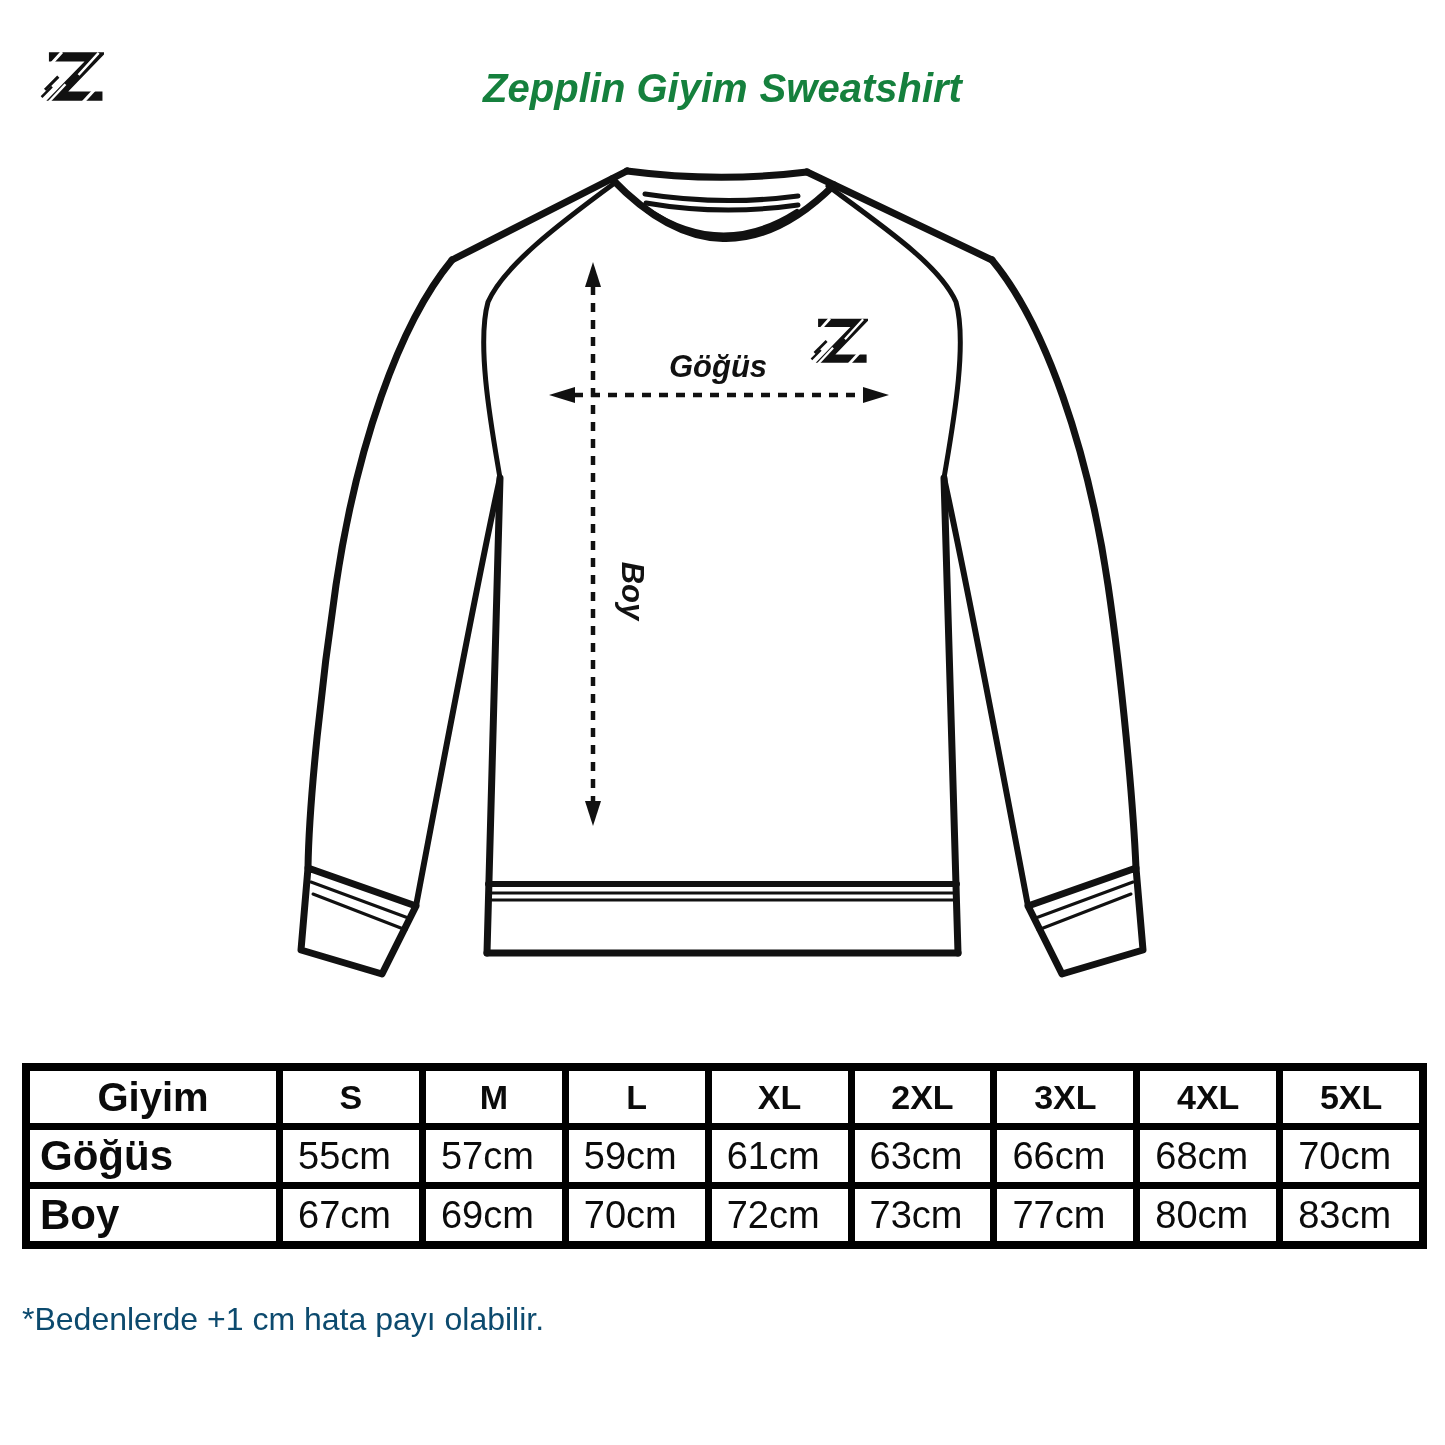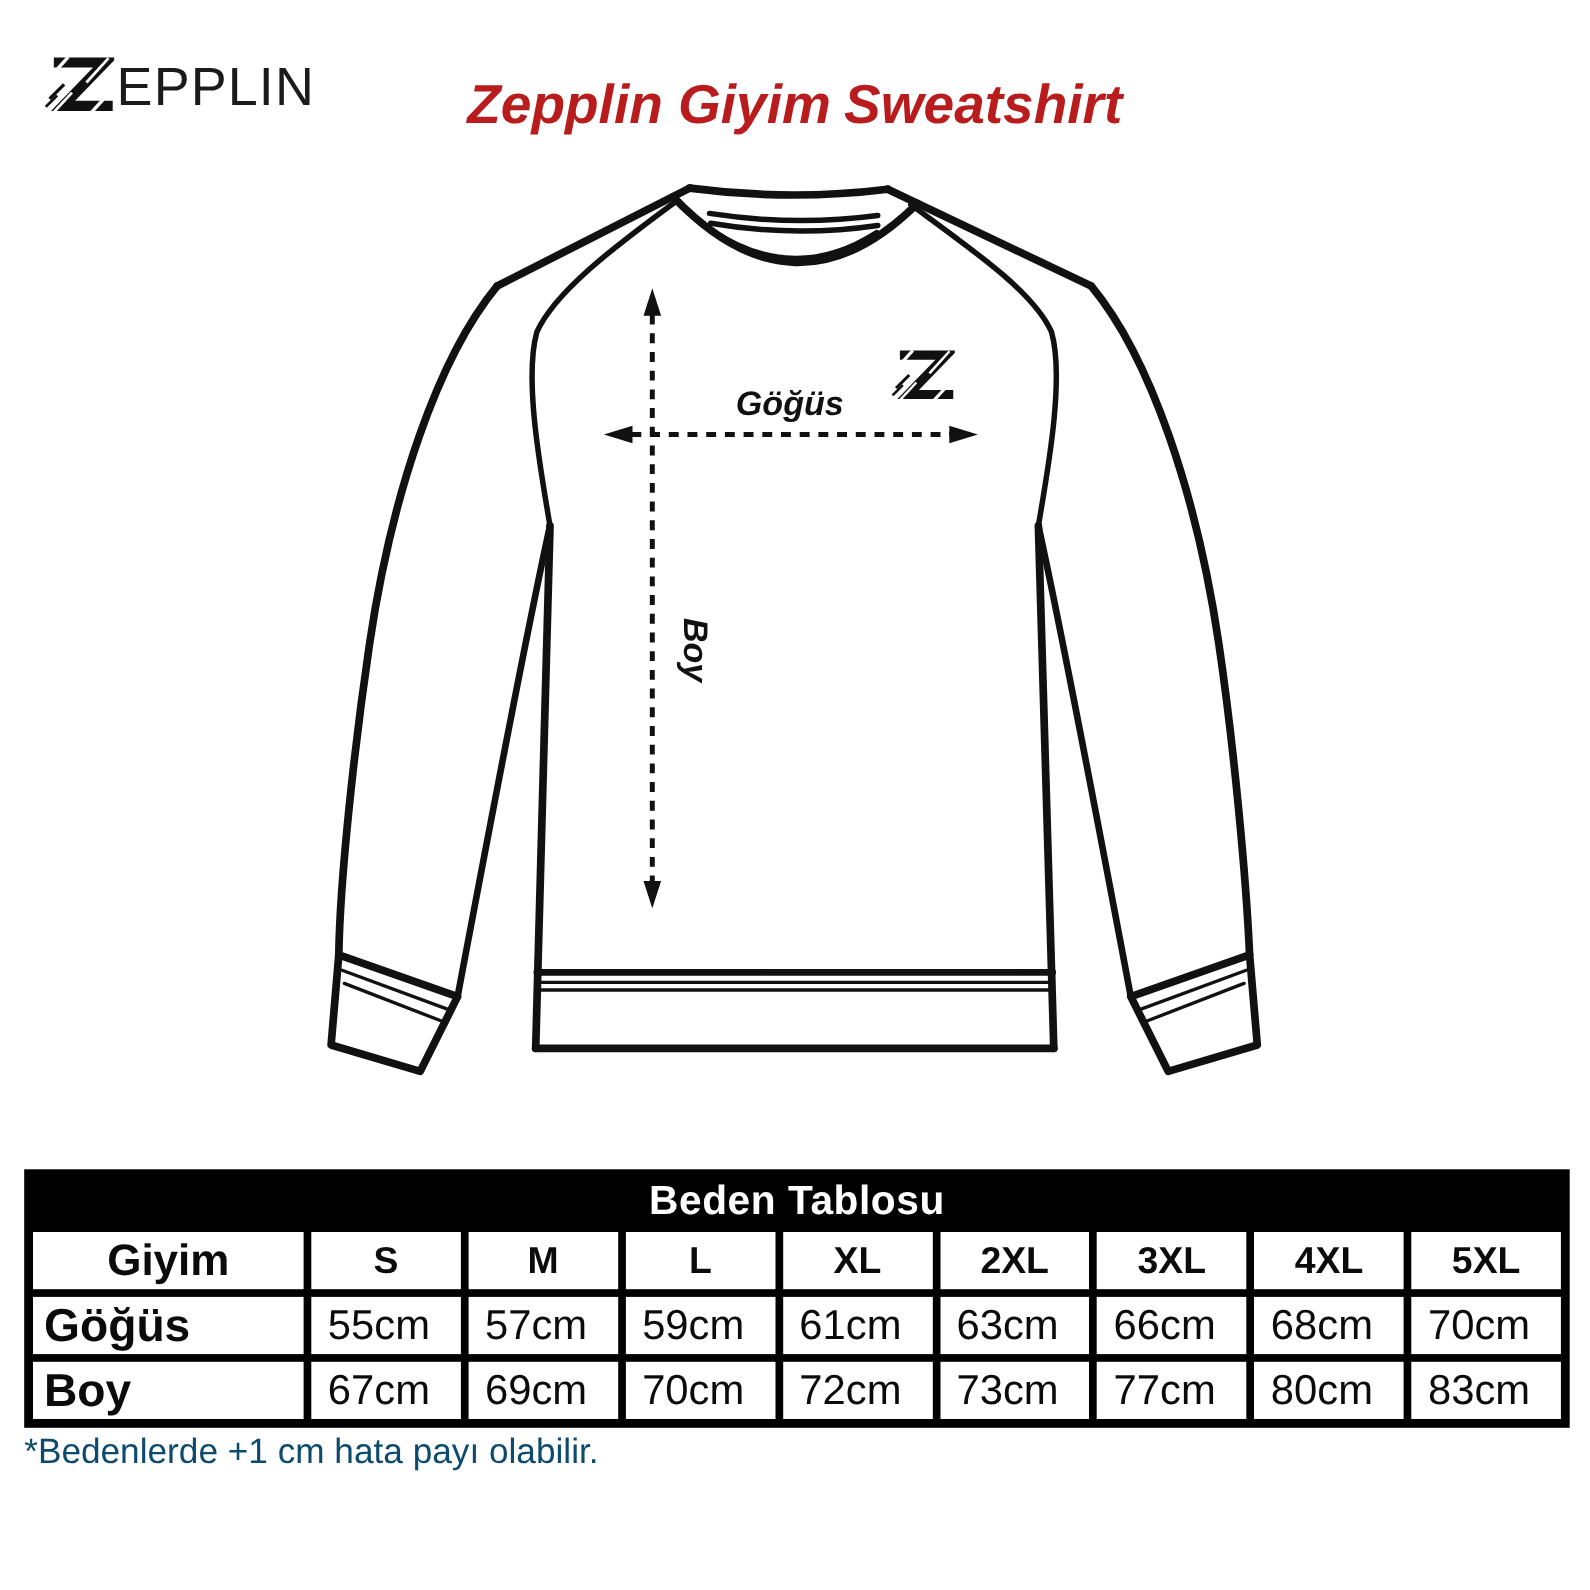--- a/index.html
+++ b/index.html
@@ -9,21 +9,21 @@
   }
   
   .brand{position:absolute;left:40px;top:48px;display:flex;align-items:center;}
   .brand-z{width:64px;height:62px;display:block;}
   .brand-text{
     font-size:49px;font-weight:400;letter-spacing:1px;color:#1b1b1b;
     line-height:62px;margin-left:2px;
   }
   .page-title{
     position:absolute;left:0;top:66px;width:100%;text-align:center;
-    font-style:italic;font-size:50px;color:#b91c1c;letter-spacing:0;
+    font-style:italic;font-size:40px;color:#15803d;letter-spacing:0;
   }
   .page-title .t-reg{font-weight:600;}
   .page-title .t-bold{font-weight:800;margin-left:12px;}
   
   .diagram{position:absolute;left:270px;top:150px;width:910px;height:880px;}
   .diagram svg{display:block;width:100%;height:100%;}
   
   .size-table{
     position:absolute;left:22px;top:1063px;width:1405px;box-sizing:border-box;
     background:#000000;padding:8px;display:grid;
@@ -60,21 +60,20 @@
         <path d="M4,74 L18,60" stroke="#111111" stroke-width="4"></path>
       </g>
     </symbol>
   </defs>
 </svg>
 
 <div class="brand">
   <svg class="brand-z" viewBox="0 0 104 92">
       <use href="#zsym"></use>
     </svg>
-  <span class="brand-text">EPPLIN</span>
 </div>
 
 <div class="page-title">
   <span class="t-reg">Zepplin Giyim</span><span class="t-bold">Sweatshirt</span>
 </div>
 
 <div class="diagram">
   <svg viewBox="270 150 910 880">
     <g fill="none" stroke="#111111" stroke-linecap="round" stroke-linejoin="round">
 
@@ -125,21 +124,20 @@
     </g>
 
     <text x="718" y="377" text-anchor="middle" font-size="31" font-style="italic" font-weight="600" font-family="Liberation Sans, sans-serif" fill="#111111">Göğüs</text>
     <text transform="translate(622,591) rotate(90)" text-anchor="middle" font-size="31" font-style="italic" font-weight="600" font-family="Liberation Sans, sans-serif" fill="#111111">Boy</text>
 
     <use href="#zsym" x="810" y="316" width="58" height="54"></use>
   </svg>
 </div>
 
 <div class="size-table">
-  <div class="st-title">Beden Tablosu</div>
 
   <div class="cell corner">Giyim</div>
   <div class="cell head">S</div>
   <div class="cell head">M</div>
   <div class="cell head">L</div>
   <div class="cell head">XL</div>
   <div class="cell head">2XL</div>
   <div class="cell head">3XL</div>
   <div class="cell head">4XL</div>
   <div class="cell head">5XL</div>

